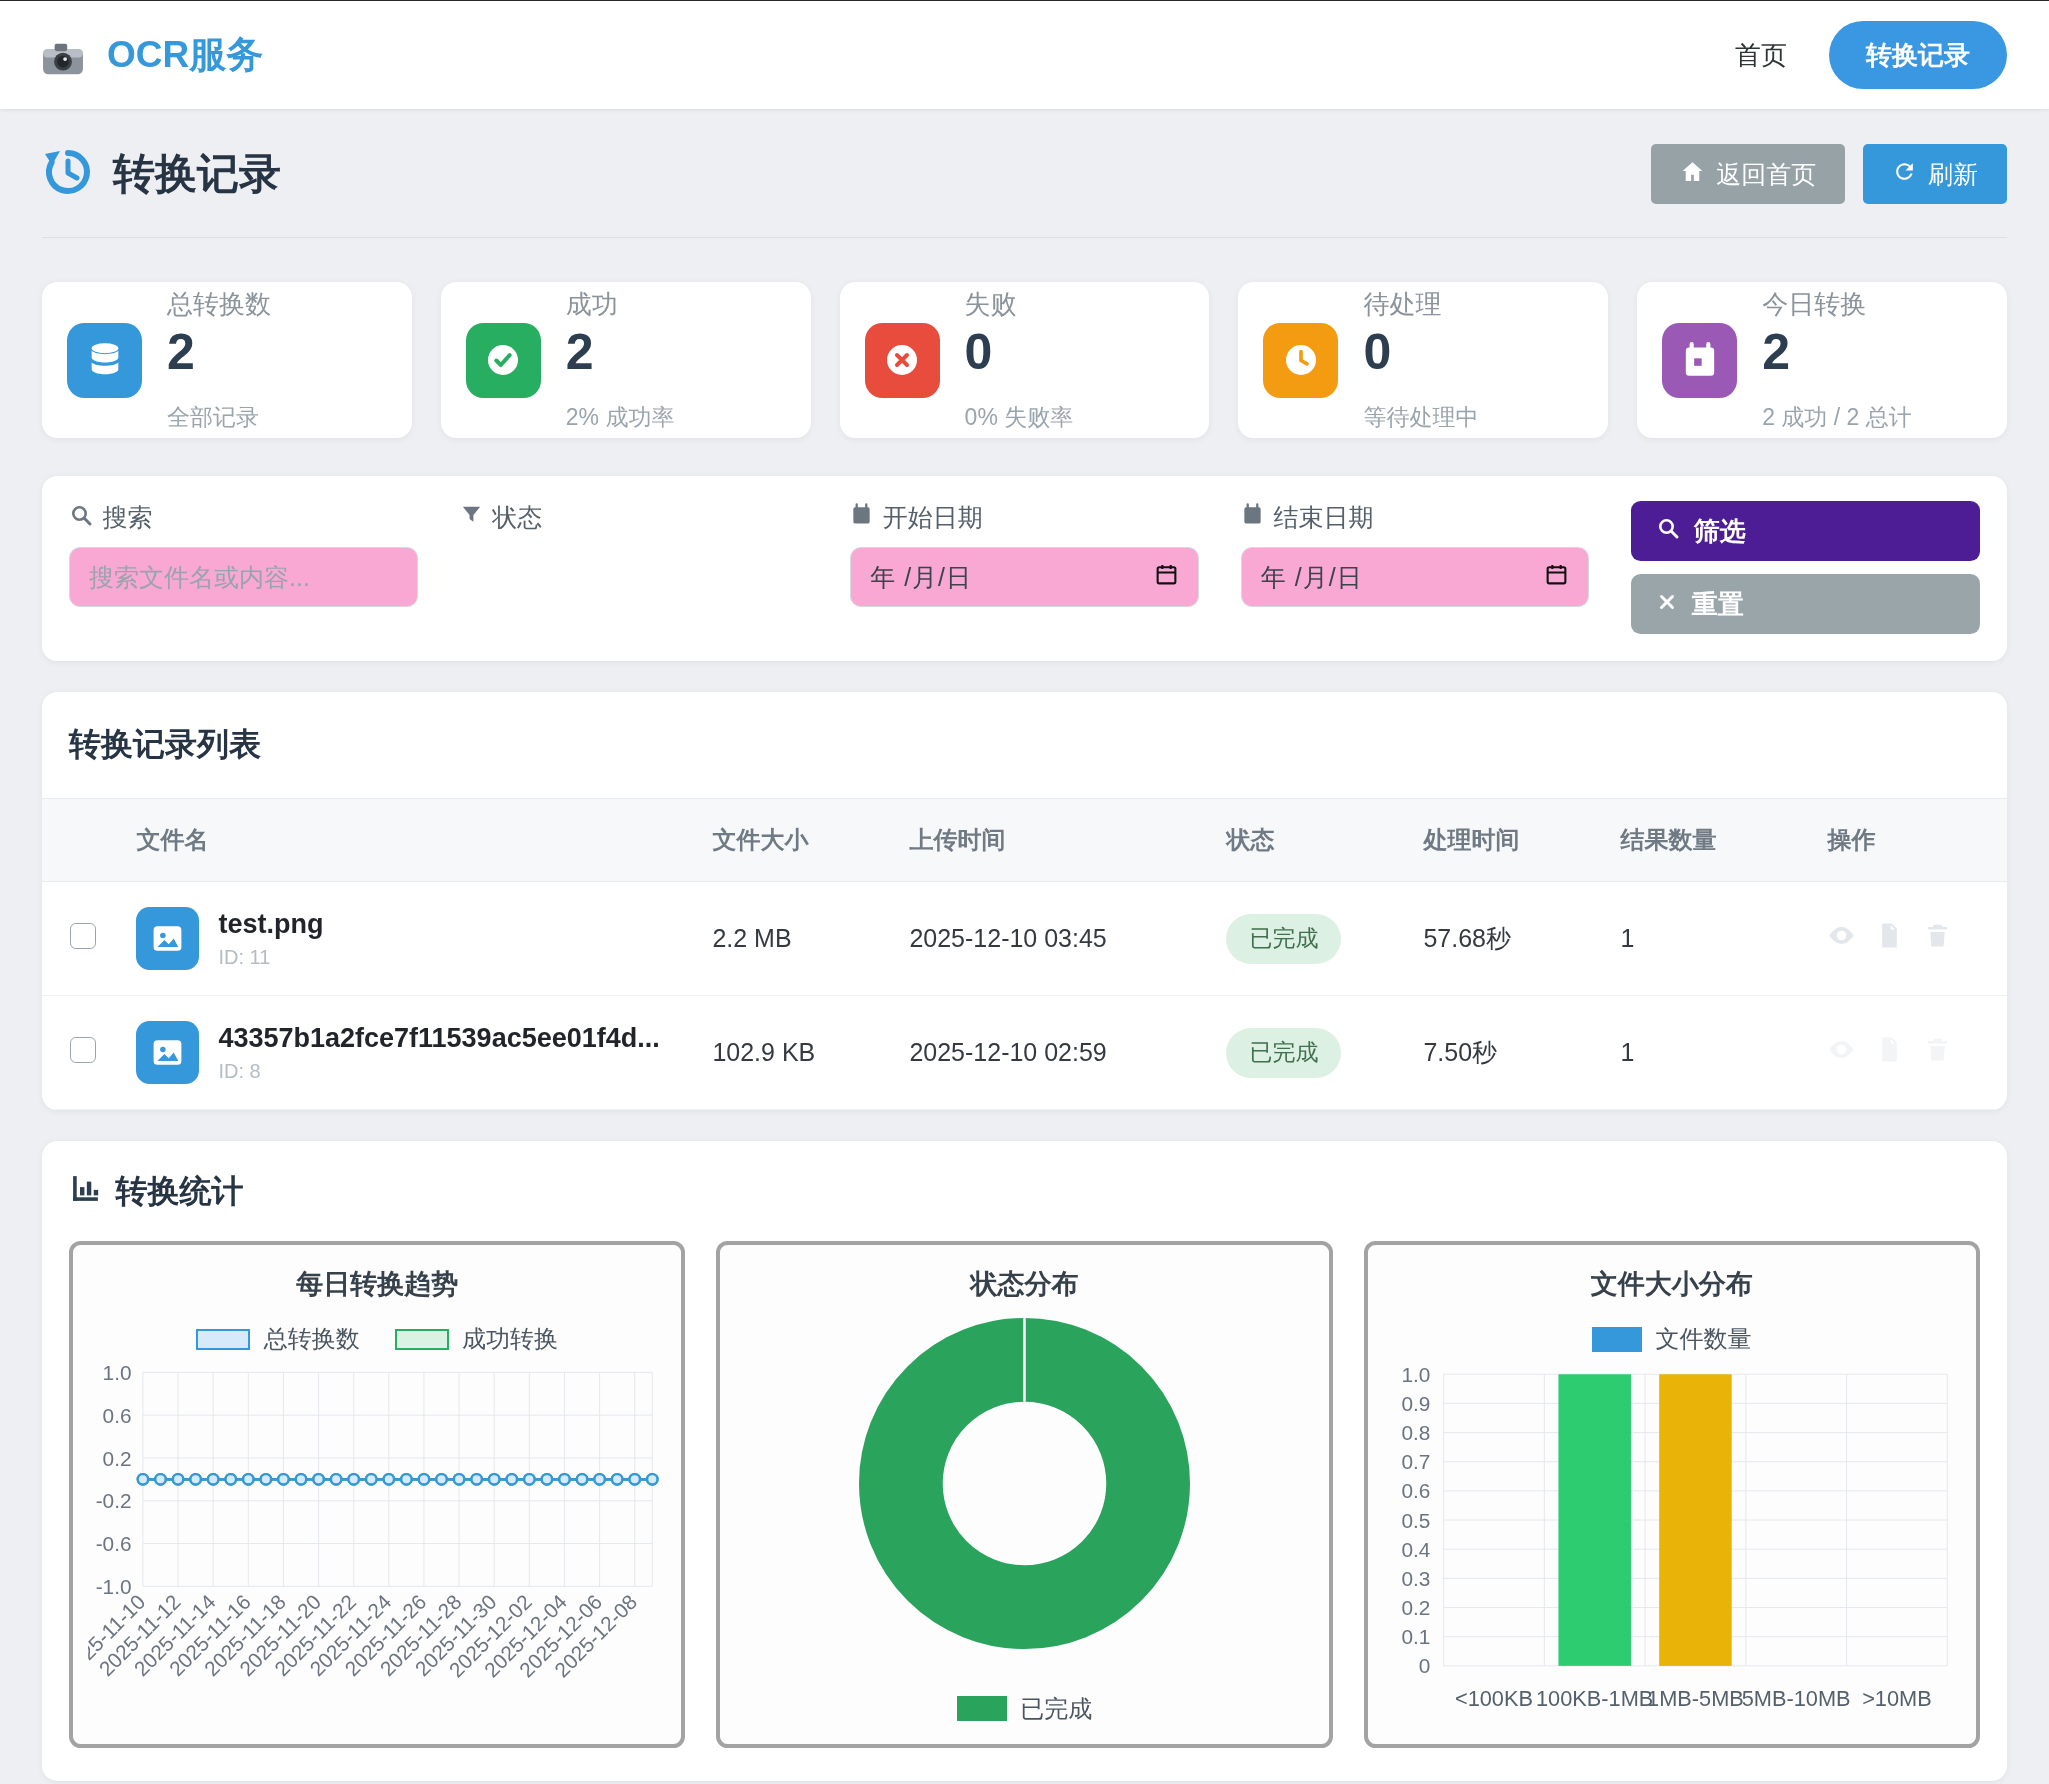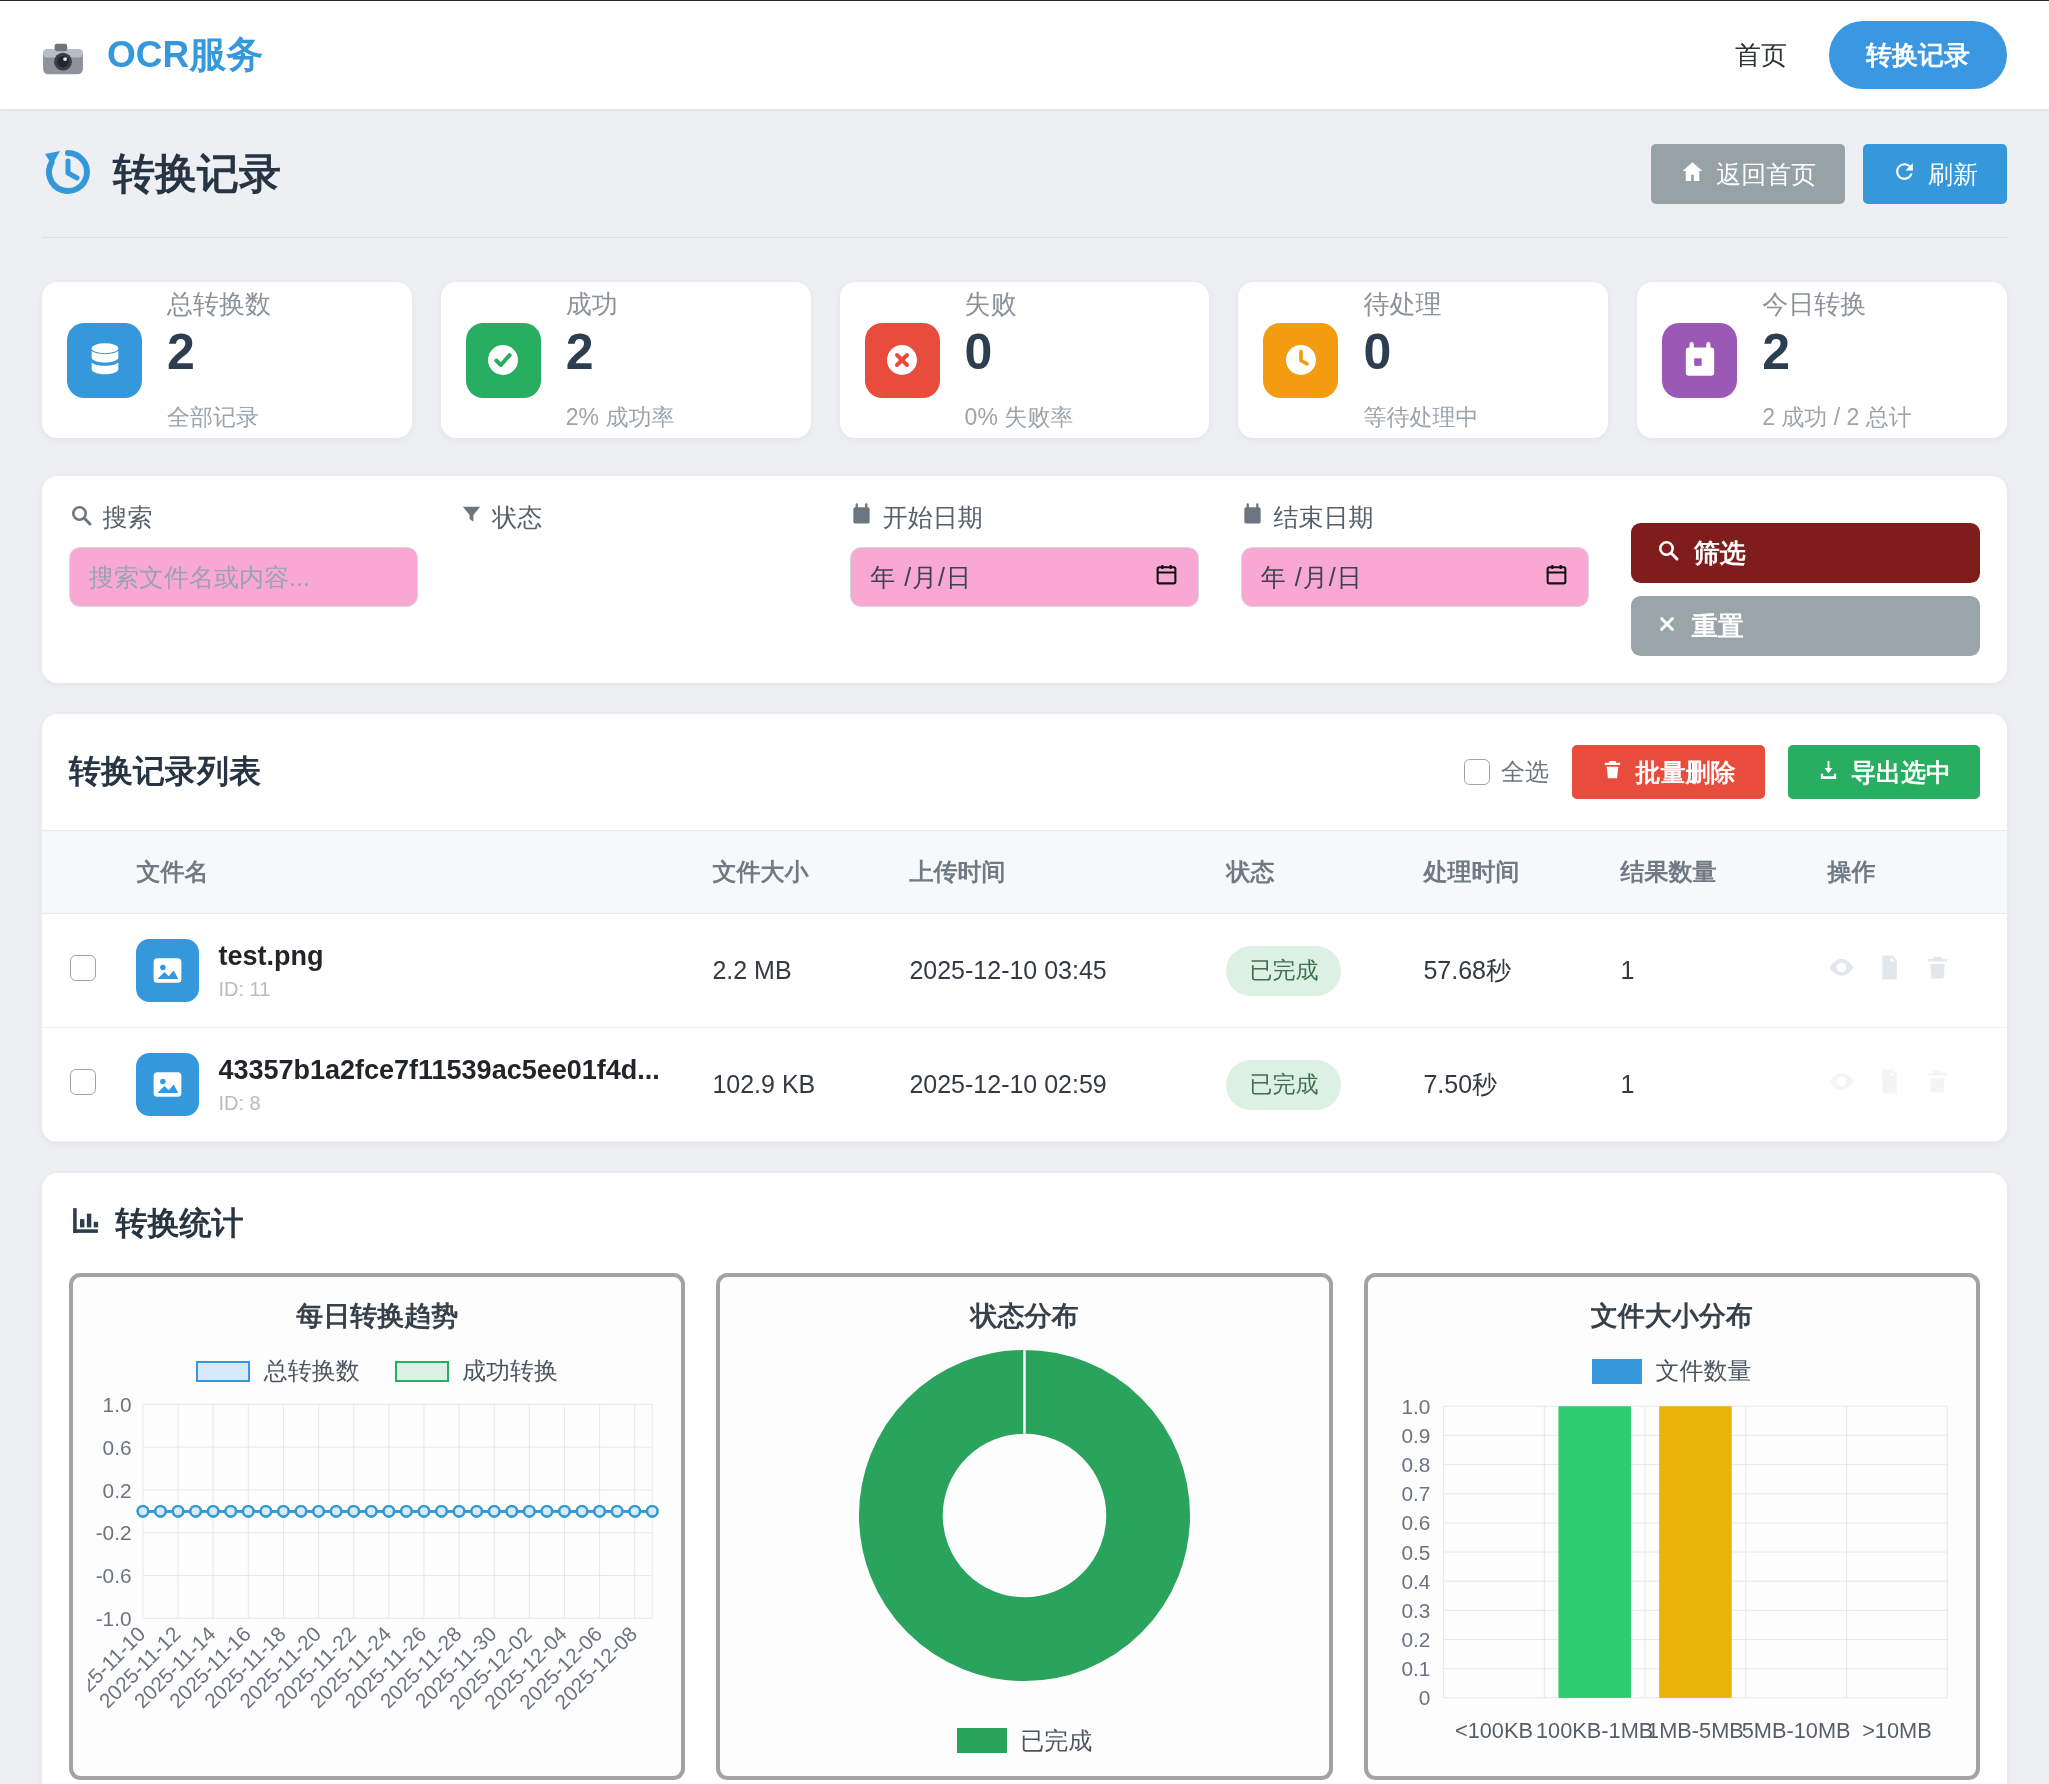--- a/index.html
+++ b/index.html
@@ -53,21 +53,21 @@
   .f-label { display: flex; align-items: center; gap: 9.6px; font-size: 25px; color: #55606b; margin-bottom: 13.4px; }
   .f-label svg { color: #6b7680; }
   .f-input { height: 60px; border: 1px solid #d3d9de; border-radius: 11px; background: #f9a8d4;
              display: flex; align-items: center; padding: 16px 19px; font-size: 25px; color: #2c3e50; width: 100%; }
   input.f-input::placeholder { color: #9aa3ac; }
   .fake-select, .fake-date { justify-content: space-between; cursor: pointer; }
   .fake-date .ph { color: #3c434a; letter-spacing: 1px; }
   .f-btn-col { display: flex; flex-direction: column; gap: 13.4px; }
   .f-btn { height: 60px; border: none; border-radius: 9.6px; color: #fff; font-size: 26px; font-weight: bold;
            display: flex; align-items: center; justify-content: flex-start; gap: 13.4px; padding: 0 25px; cursor: pointer; }
-  .f-filter { background: #7f1d1d; margin-top: 22px; }
+  .f-filter { background: #4c1d95; }
   .f-reset { background: #9aa5a9; }
   
   .list-card { background: #fff; border-radius: 15.4px; margin-top: 31px; box-shadow: 0 1.9px 7.7px rgba(0,0,0,.05); overflow: hidden; }
   .list-head { display: flex; align-items: center; justify-content: space-between; padding: 31px 27px; }
   .list-title { font-size: 32px; font-weight: bold; color: #273444; }
   .list-actions { display: flex; align-items: center; gap: 23px; }
   .selall { display: flex; align-items: center; gap: 11.5px; font-size: 24px; color: #6c757d; }
   .checkbox { width: 26px; height: 26px; border: 1.9px solid #9aa2ab; border-radius: 5.8px; background: #fff; display: inline-block; cursor: pointer; }
   table { width: 100%; border-collapse: collapse; table-layout: fixed; }
   col.c1{width:81px} col.c2{width:576px} col.c3{width:197px} col.c4{width:317px}
@@ -307,44 +307,20 @@
             </svg>
         </span>
         <span>重置</span>
       </button>
     </div>
   </section>
 
   <section class="list-card">
     <div class="list-head">
       <span class="list-title">转换记录列表</span>
-      <div class="list-actions">
-        <label class="selall">
-          <span class="checkbox"></span>
-          <span>全选</span>
-        </label>
-        <button class="btn btn-red">
-          <span>
-            <svg viewBox="0 0 24 24" width="23" height="23" fill="#fff">
-                <path d="M9 3h6l1 2h4v2.4H4V5h4l1-2z"></path>
-                <path d="M6 9h12l-1.2 12H7.2L6 9z"></path>
-              </svg>
-          </span>
-          <span>批量删除</span>
-        </button>
-        <button class="btn btn-green">
-          <span>
-            <svg viewBox="0 0 24 24" width="23" height="23" fill="#fff">
-                <path d="M11 3h2v7.5h3.2L12 16l-4.2-5.5H11V3z"></path>
-                <path d="M4 16.5h2.4v2.6h11.2v-2.6H20V22H4v-5.5z"></path>
-              </svg>
-          </span>
-          <span>导出选中</span>
-        </button>
-      </div>
     </div>
     <table>
       <colgroup>
           <col class="c1">
           <col class="c2">
           <col class="c3">
           <col class="c4">
           <col class="c5">
           <col class="c6">
           <col class="c7">

